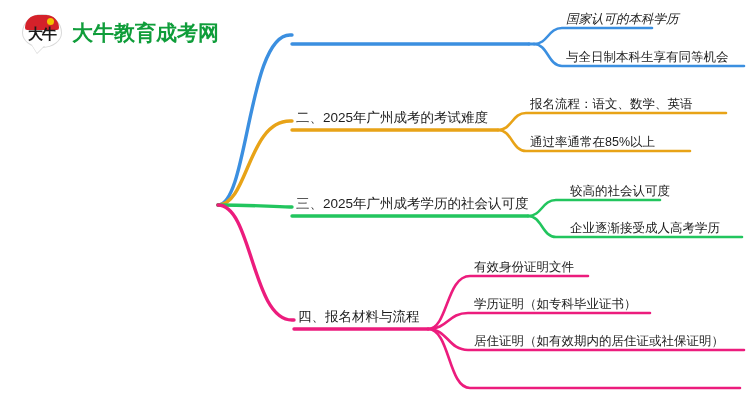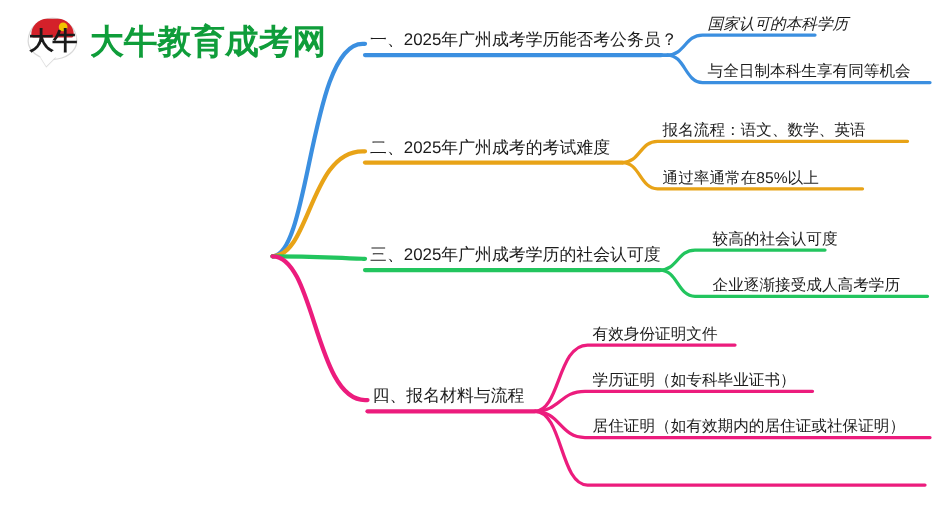--- a/index.html
+++ b/index.html
@@ -57,29 +57,29 @@
     right: 5px; top: 3px;
     width: 7px; height: 7px;
     border-radius: 50%;
     background: #f2c200;
   }
   #logo-mark .mark-text {
     position: absolute;
     left: 0; top: 13px;
     width: 40px;
     text-align: center;
-    font-size: 20px;
+    font-size: 15px;
     font-weight: bold;
     color: #1a1a1a;
     line-height: 17px;
     letter-spacing: -1px;
   }
   #logo-words { display: flex; flex-direction: column; justify-content: center; }
   #logo-cn {
-    font-size: 27px; font-weight: bold; color: #0f9d3a;
+    font-size: 21px; font-weight: bold; color: #0f9d3a;
     letter-spacing: 0px; line-height: 24px; white-space: nowrap;
   }
   #logo-url {
     font-size: 12px; font-weight: bold; color: #0f9d3a;
     line-height: 14px; white-space: nowrap;
     font-family: "Liberation Mono", "DejaVu Sans Mono", monospace;
   }
   
   #wires { position: absolute; left: 0; top: 0; width: 750px; height: 410px; }
   
@@ -141,21 +141,20 @@
 
     <path d="M 218 205 C 252 205 252 320 292 320 L 294 320" fill="none" stroke="#ec1c7d" stroke-width="3.4" stroke-linecap="round"></path>
     <path d="M 294 329 L 428 329" fill="none" stroke="#ec1c7d" stroke-width="3.4" stroke-linecap="round"></path>
     <path d="M 428 329 C 448 329 446 276 470 276 L 588 276" fill="none" stroke="#ec1c7d" stroke-width="2.6" stroke-linecap="round"></path>
     <path d="M 428 329 C 448 329 448 313 468 313 L 650 313" fill="none" stroke="#ec1c7d" stroke-width="2.6" stroke-linecap="round"></path>
     <path d="M 428 329 C 448 329 448 350 468 350 L 744 350" fill="none" stroke="#ec1c7d" stroke-width="2.6" stroke-linecap="round"></path>
     <path d="M 428 329 C 450 329 448 388 470 388 L 740 388" fill="none" stroke="#ec1c7d" stroke-width="2.6" stroke-linecap="round"></path>
   </svg>
 
 
-  <div class="node branch-node" style="left:296px; top:24px;">一、2025年广州成考学历能否考公务员？</div>
   <div class="node branch-node" style="left:296px; top:110px;">二、2025年广州成考的考试难度</div>
   <div class="node branch-node" style="left:296px; top:196px;">三、2025年广州成考学历的社会认可度</div>
   <div class="node branch-node" style="left:298px; top:309px;">四、报名材料与流程</div>
 
   <div class="node leaf-node" style="left:566px; top:12px;font-style:italic;">国家认可的本科学历</div>
   <div class="node leaf-node" style="left:566px; top:50px;">与全日制本科生享有同等机会</div>
 
   <div class="node leaf-node" style="left:530px; top:97px;">报名流程：语文、数学、英语</div>
   <div class="node leaf-node" style="left:530px; top:135px;">通过率通常在85%以上</div>
 

